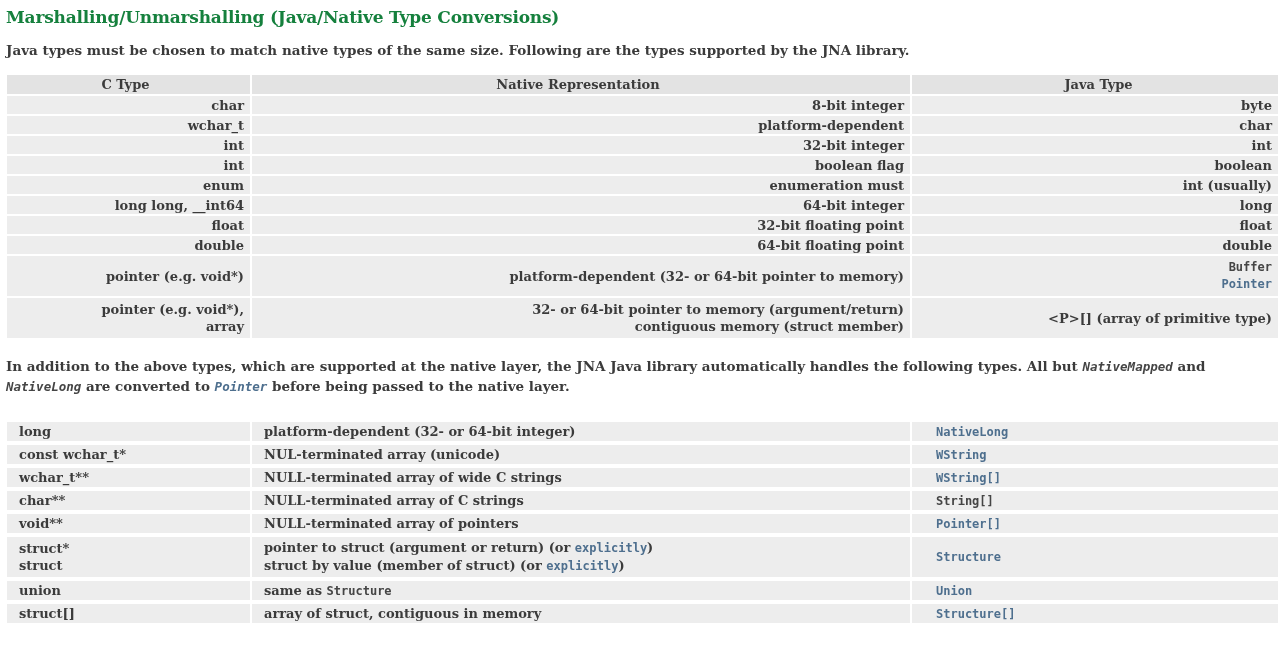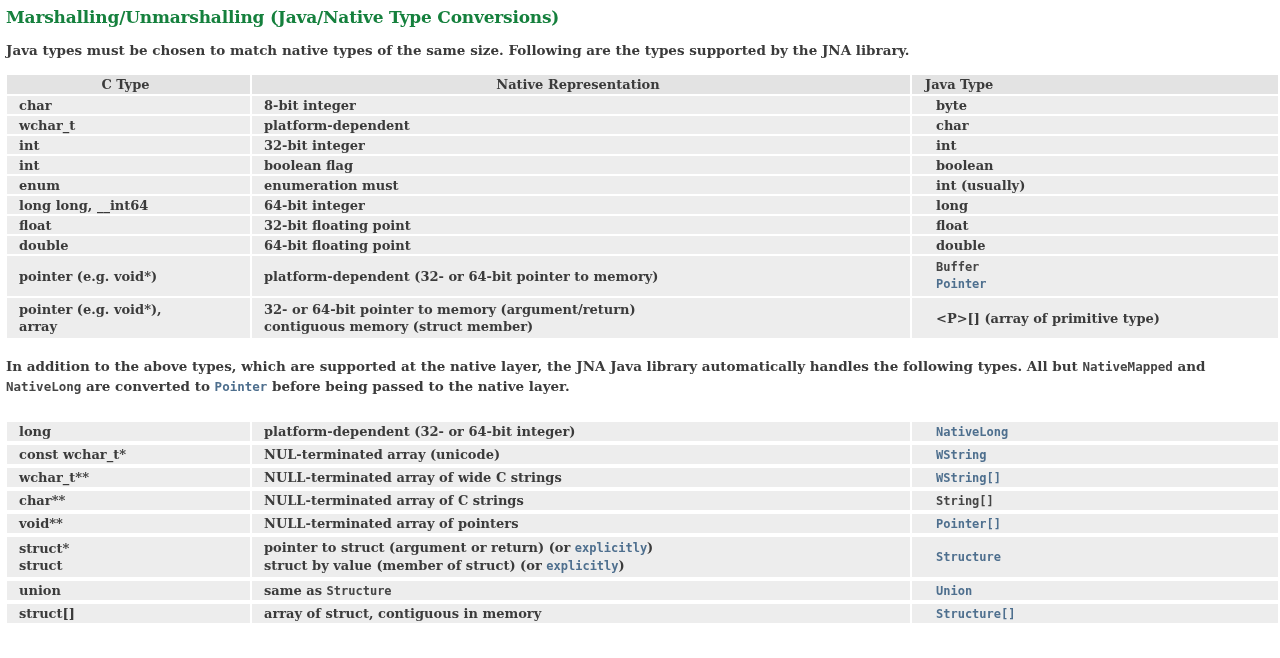--- a/index.html
+++ b/index.html
@@ -4,31 +4,31 @@
 <style>
   html,body{width:1280px;height:658px;overflow:hidden;margin:0;padding:0;background:#ffffff;}
   body{font-family:"DejaVu Serif",serif;font-weight:bold;color:#3b3b3b;}
   .page-title{font-size:17px;line-height:21px;margin:7px 0 6px 6px;color:#15803d;letter-spacing:-0.2px;}
   .intro{font-size:13.5px;line-height:17px;margin:14px 0 0 6px;}
   table{border-collapse:separate;table-layout:fixed;width:1273px;margin-left:7px;}
   .t1{border-spacing:0 2px;margin-top:14px;}
   .t2{border-spacing:0 4px;margin-top:22px;}
   th,td{background:#ededed;font-size:13px;vertical-align:middle;padding:0 6px 0 12px;border-right:2px solid #ffffff;overflow:hidden;white-space:nowrap;}
   th{background:#e3e3e3;height:19px;color:#3b3b3b;}
-  .t1 td{height:18px;}
+  .t1 td{height:18px;text-align:right;}
   .t2 td{height:19px;}
   tr.dbl td{height:40px;line-height:17px;}
   .th-center{text-align:center;padding-left:0;}
-  .th-left{text-align:left;padding-left:13px;}
+  .th-left{text-align:center;padding-left:13px;}
   .java-cell{padding-left:24px;}
   .mono{font-family:"DejaVu Sans Mono",monospace;font-size:12px;font-weight:bold;color:#454545;}
   .link{color:#4e6f8e;cursor:pointer;}
   .cell-line{line-height:17px;}
   .note{font-size:13.5px;line-height:19.5px;margin:17px 0 0 6px;max-width:1268px;}
-  .note .mono{font-size:12.5px;}
+  .note .mono{font-size:12.5px;font-style:italic;}
 </style>
 </head>
 <body>
 
 <h1 class="page-title">Marshalling/Unmarshalling (Java/Native Type Conversions)</h1>
 
 <p class="intro">Java types must be chosen to match native types of the same size. Following are the types supported by the JNA library.</p>
 
 <table class="t1">
   <colgroup>

